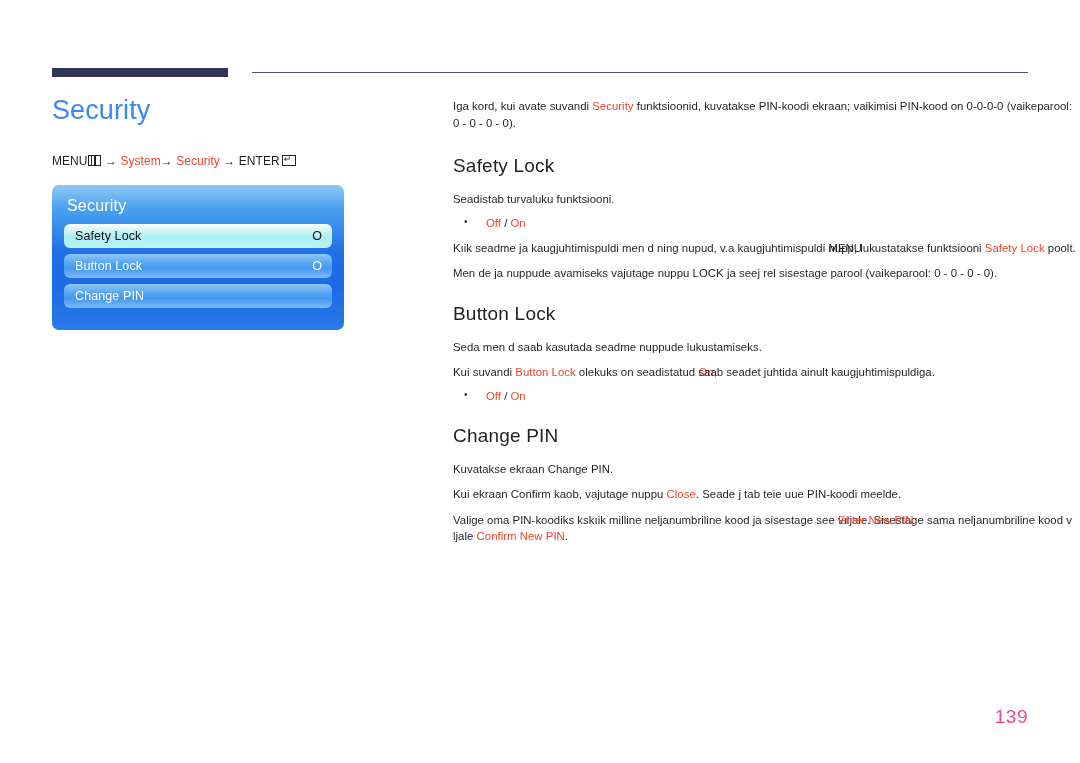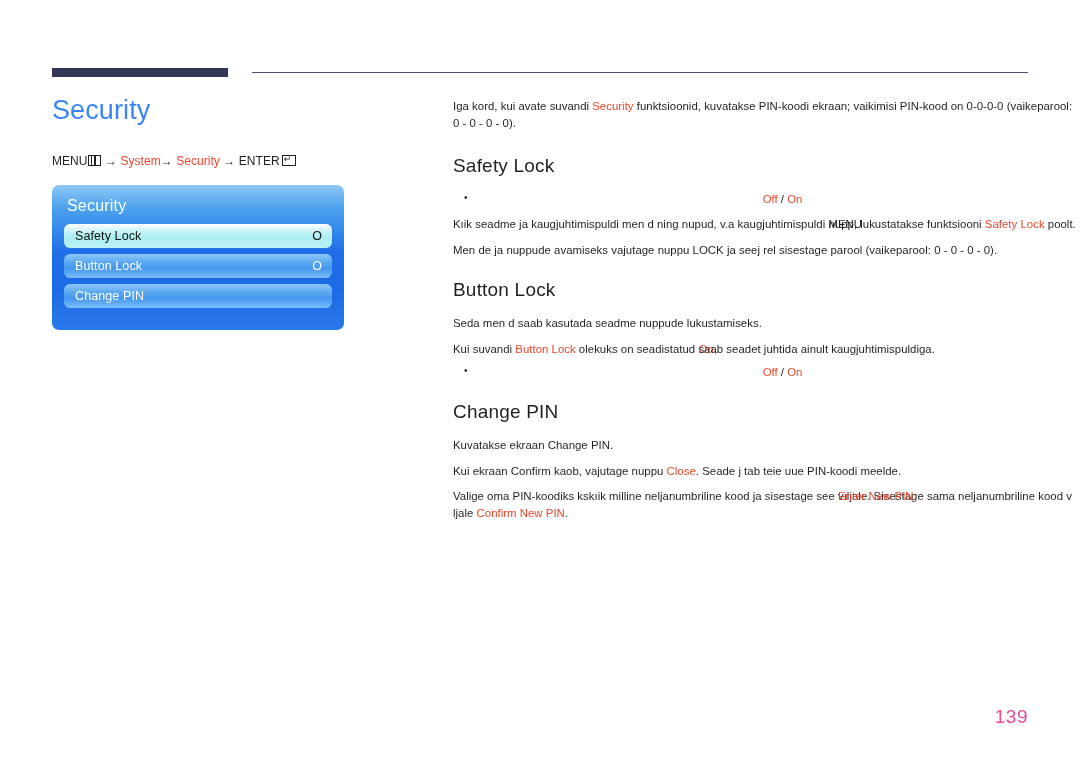--- a/index.html
+++ b/index.html
@@ -192,21 +192,20 @@
     list-style: none;
     margin: 0 0 9px 0;
     padding: 0 0 0 11px;
   }
   ul.opts li {
     font-size: 11.4px;
     line-height: 16px;
     position: relative;
     padding-left: 22px;
     color: #e8472b;
-    text-align: center;
   }
   ul.opts li::before {
     content: "\2022";
     position: absolute;
     left: 0;
     top: -1px;
     color: #231f20;
     font-size: 10px;
   }
   ul.opts li .sep { color: #231f20; }
@@ -278,20 +277,21 @@
 
 
 </div>
 
 <div class="right-col">
 
   <p class="body-p"><span>Iga kord, kui avate suvandi </span><span class="red">Security</span><span> funktsioonid, kuvatakse PIN-koodi ekraan; vaikimisi PIN-kood on 0-0-0-0 (vaikeparool: 0 - 0 - 0 - 0).</span></p>
 
   <h2 class="sec-head first">Safety Lock</h2>
 
+  <p class="body-p tight">Seadistab turvaluku funktsiooni.</p>
 
   <ul class="opts">
     <li><span>Off</span> <span class="sep">/</span> <span>On</span></li>
   </ul>
 
   <p class="body-p"><span>Kıik seadme ja kaugjuhtimispuldi men  d ning nupud, v.a kaugjuhtimispuldi </span><span class="overlap"><span class="under">nupp</span><span class="over">MENU</span></span><span>, lukustatakse funktsiooni </span><span class="red">Safety Lock</span><span> poolt.</span></p>
 
   <p class="body-p">Men  de ja nuppude avamiseks vajutage nuppu LOCK ja seej rel sisestage parool (vaikeparool: 0 - 0 - 0 - 0).</p>
 
   <h2 class="sec-head">Button Lock</h2>

